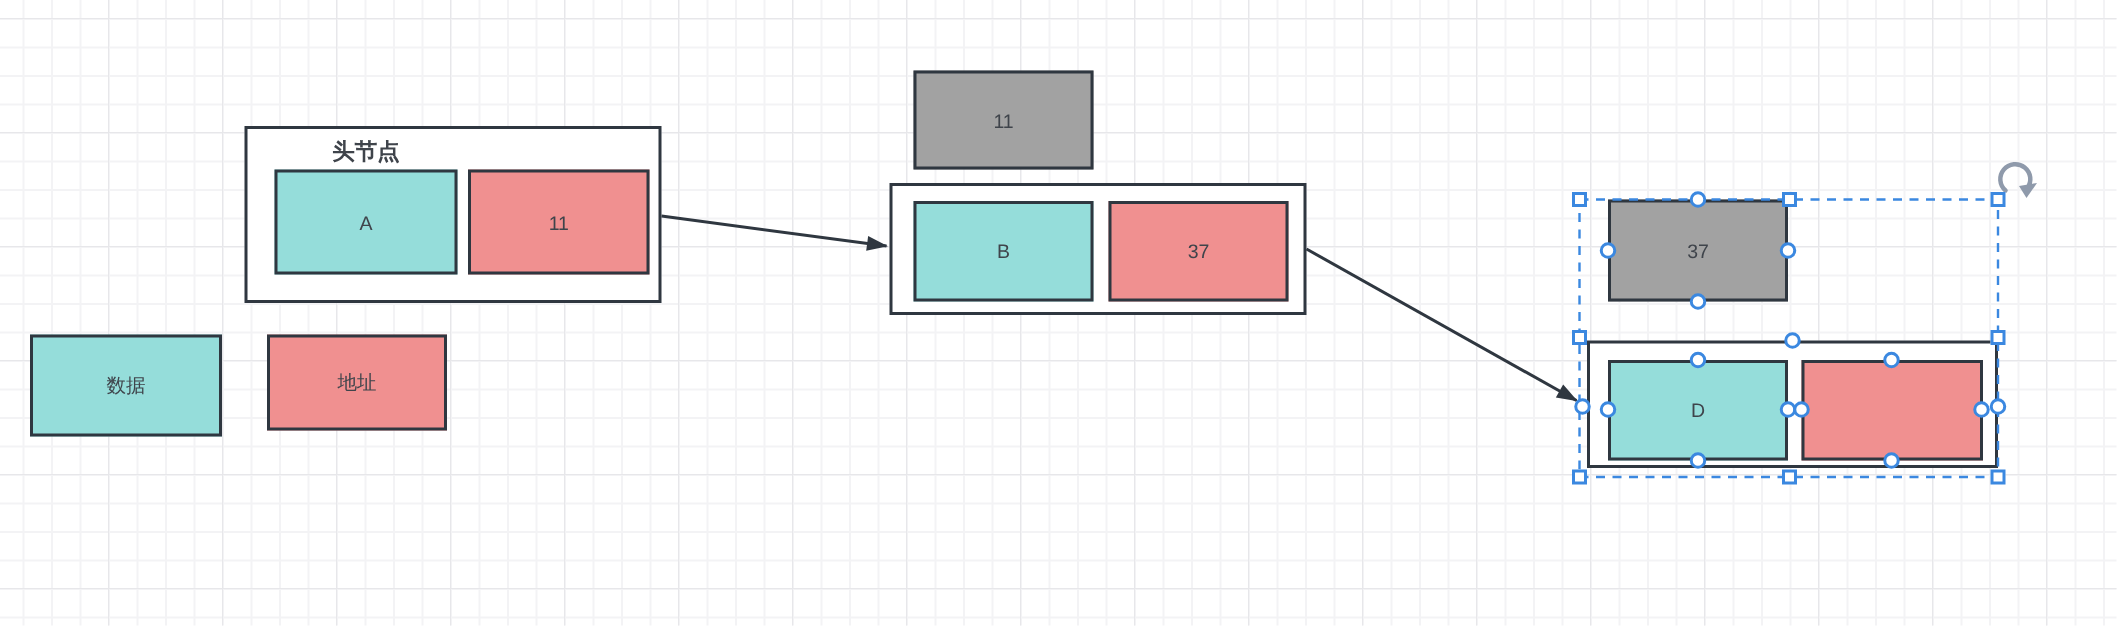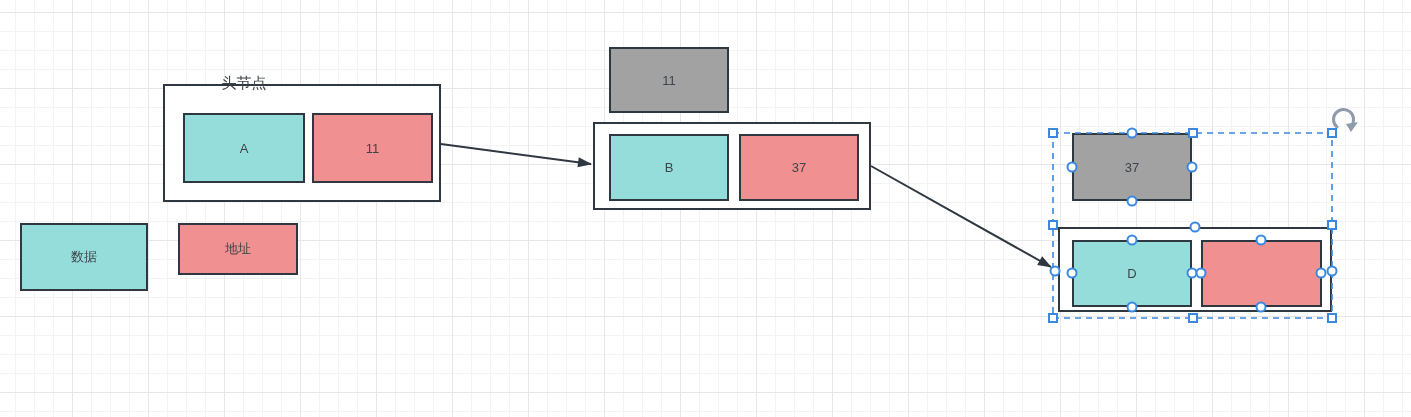--- a/index.html
+++ b/index.html
@@ -43,21 +43,21 @@
     transform:translate(-50%,-50%);
   }
   .handle-ci{border-radius:50%;width:11px;height:11px;}
 </style>
 </head>
 <body>
 
 <div class="canvas">
 
   <div class="box fill-white" style="left:163px;top:84px;width:278px;height:118px;"></div>
-  <div class="group-title" style="left:183px;top:73px;width:122px;">头节点</div>
+  <div class="group-title" style="left:183px;top:92px;width:122px;font-weight:bold;">头节点</div>
   <div class="box fill-data" style="left:183px;top:113px;width:122px;height:70px;">
     <span>A</span>
   </div>
   <div class="box fill-addr" style="left:312px;top:113px;width:121px;height:70px;">
     <span>11</span>
   </div>
 
   <div class="box fill-mem" style="left:609px;top:47px;width:120px;height:66px;">
     <span>11</span>
   </div>
@@ -76,21 +76,21 @@
   <div class="box fill-data" style="left:1072px;top:240px;width:120px;height:67px;">
     <span>D</span>
   </div>
   <div class="box fill-addr" style="left:1201px;top:240px;width:121px;height:67px;">
     <span></span>
   </div>
 
   <div class="box fill-data" style="left:20px;top:223px;width:128px;height:68px;">
     <span>数据</span>
   </div>
-  <div class="box fill-addr" style="left:178px;top:223px;width:120px;height:52px;">
+  <div class="box fill-addr" style="left:178px;top:223px;width:120px;height:64px;">
     <span>地址</span>
   </div>
 
   <svg class="overlay" width="1411" height="417" viewBox="0 0 1411 417">
     <defs>
       <marker id="arrow" markerUnits="userSpaceOnUse" markerWidth="16" markerHeight="12" refX="14" refY="6" orient="auto">
         <path d="M1,1 L15,6 L1,11 Z" fill="#2f3740"></path>
       </marker>
     </defs>
     <line x1="441" y1="144" x2="591" y2="164" stroke="#2f3740" stroke-width="2" marker-end="url(#arrow)"></line>

